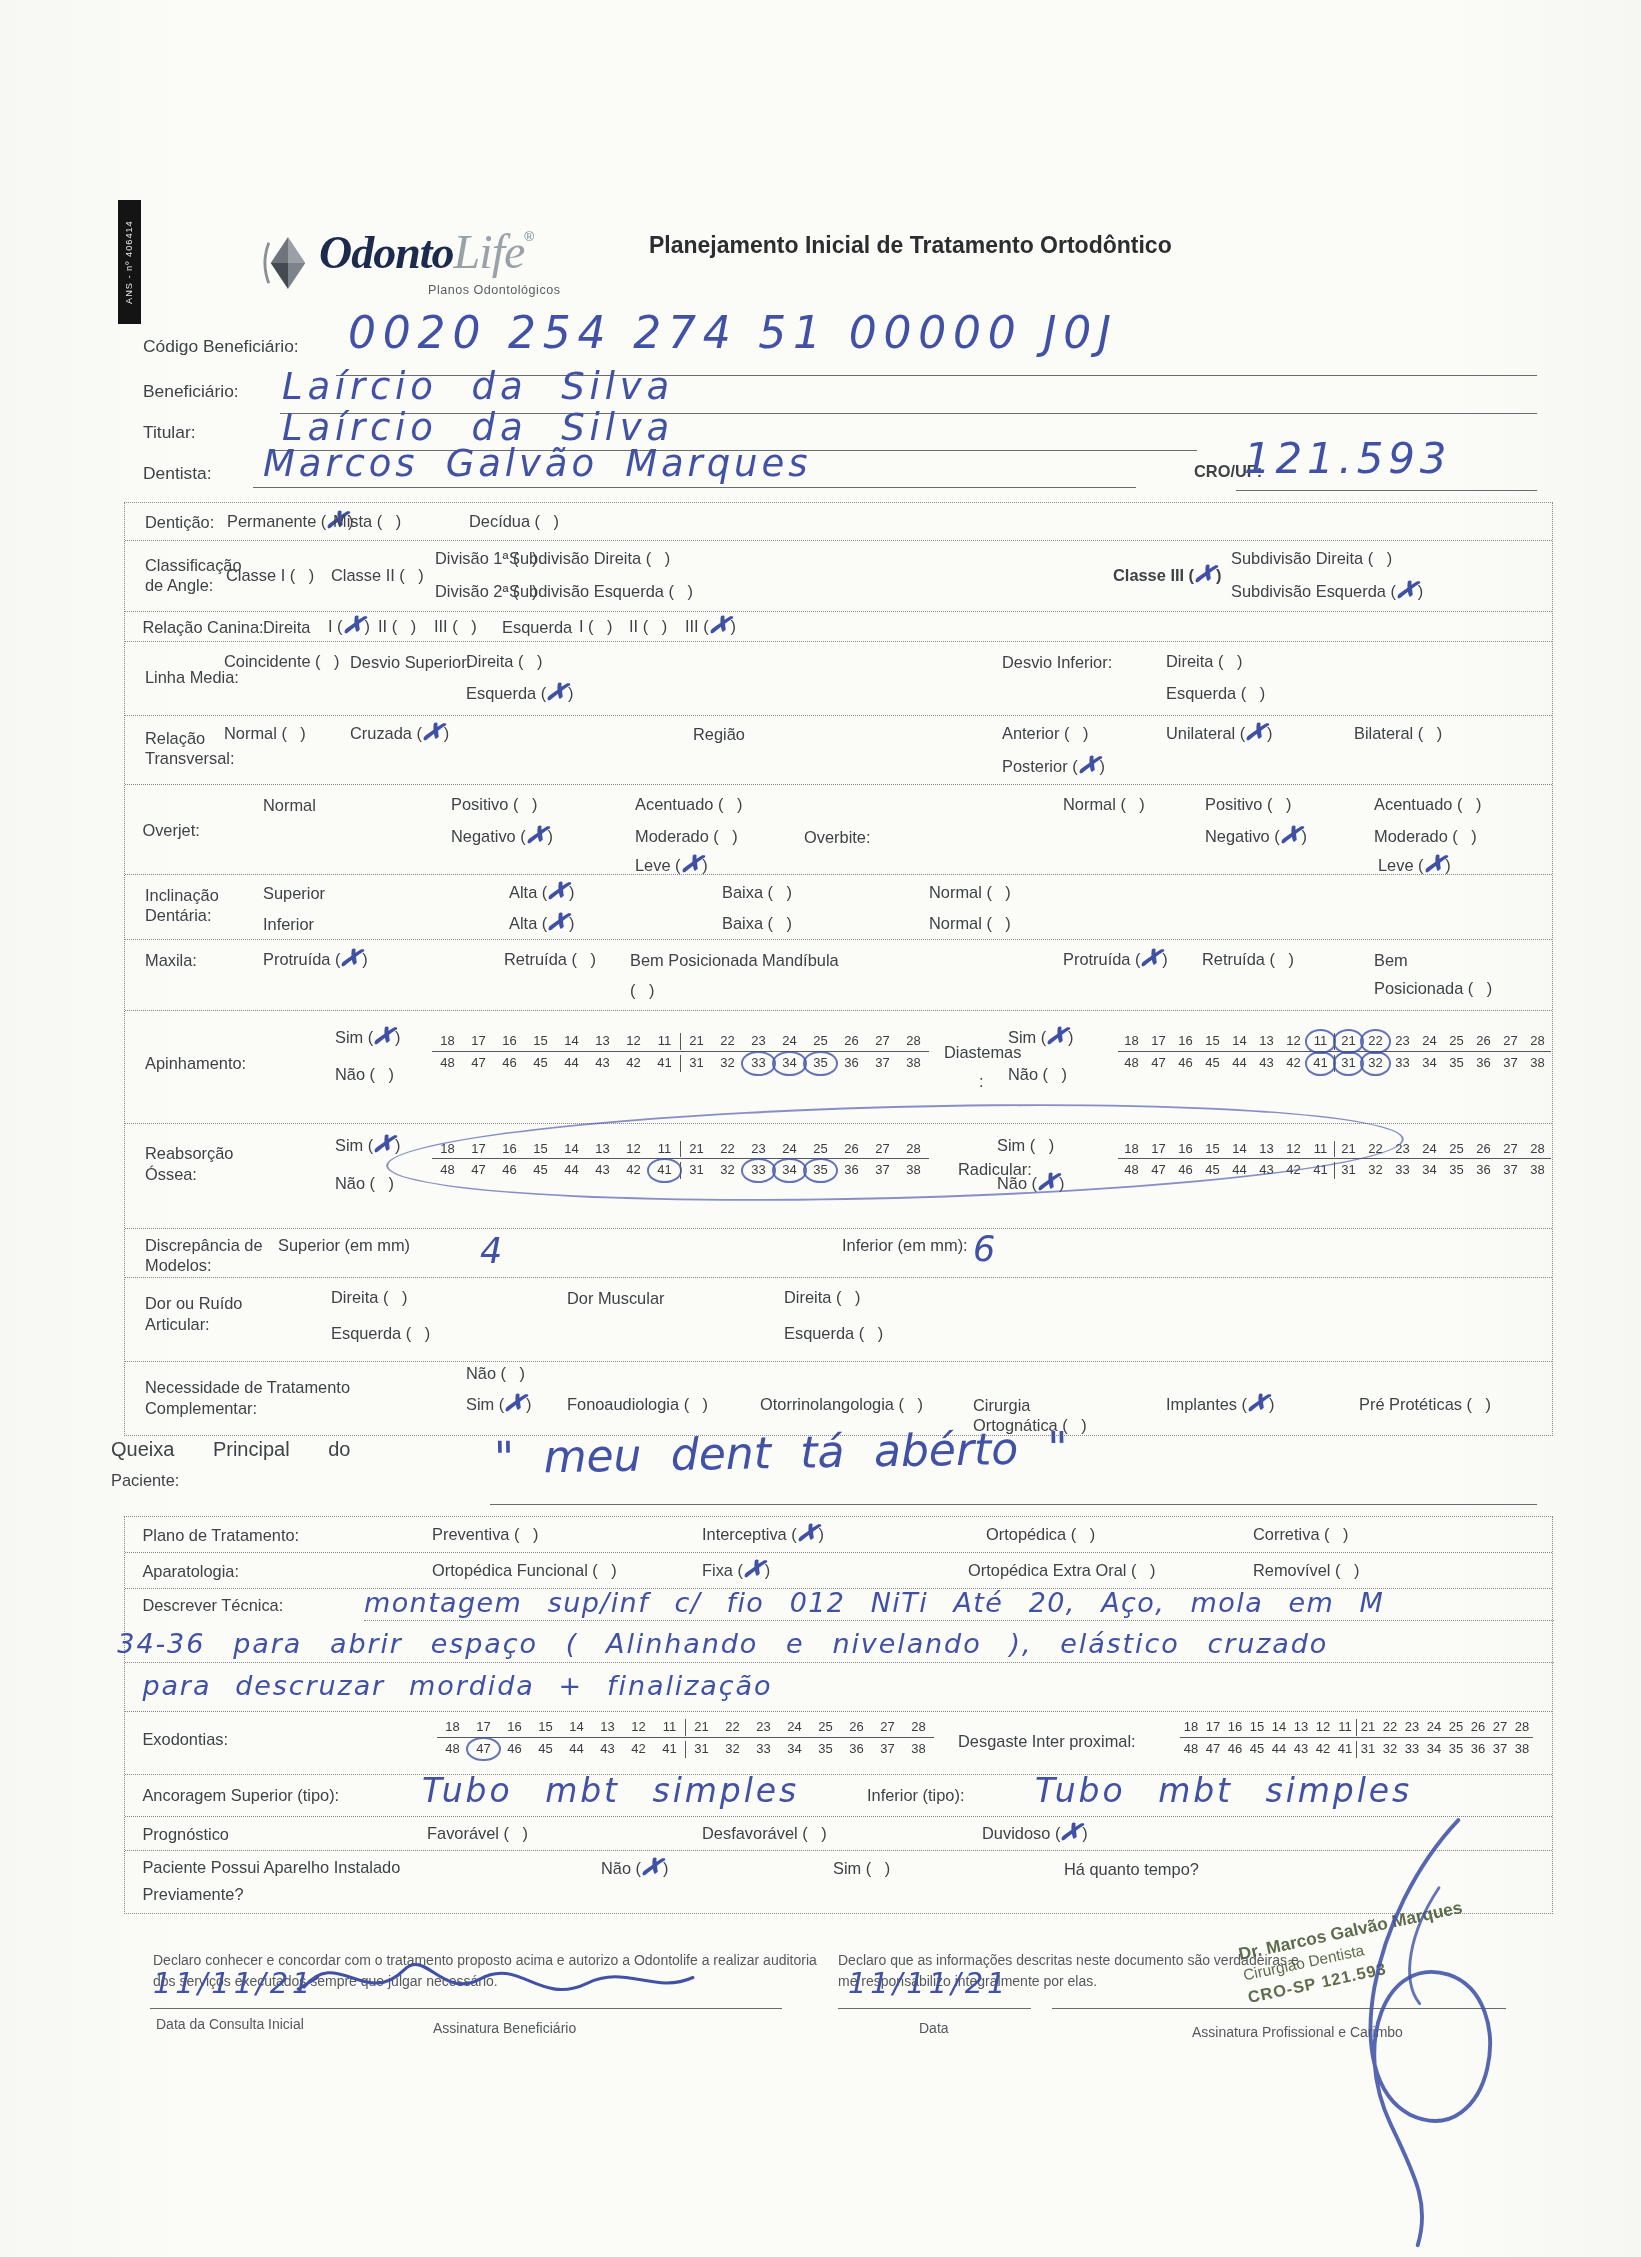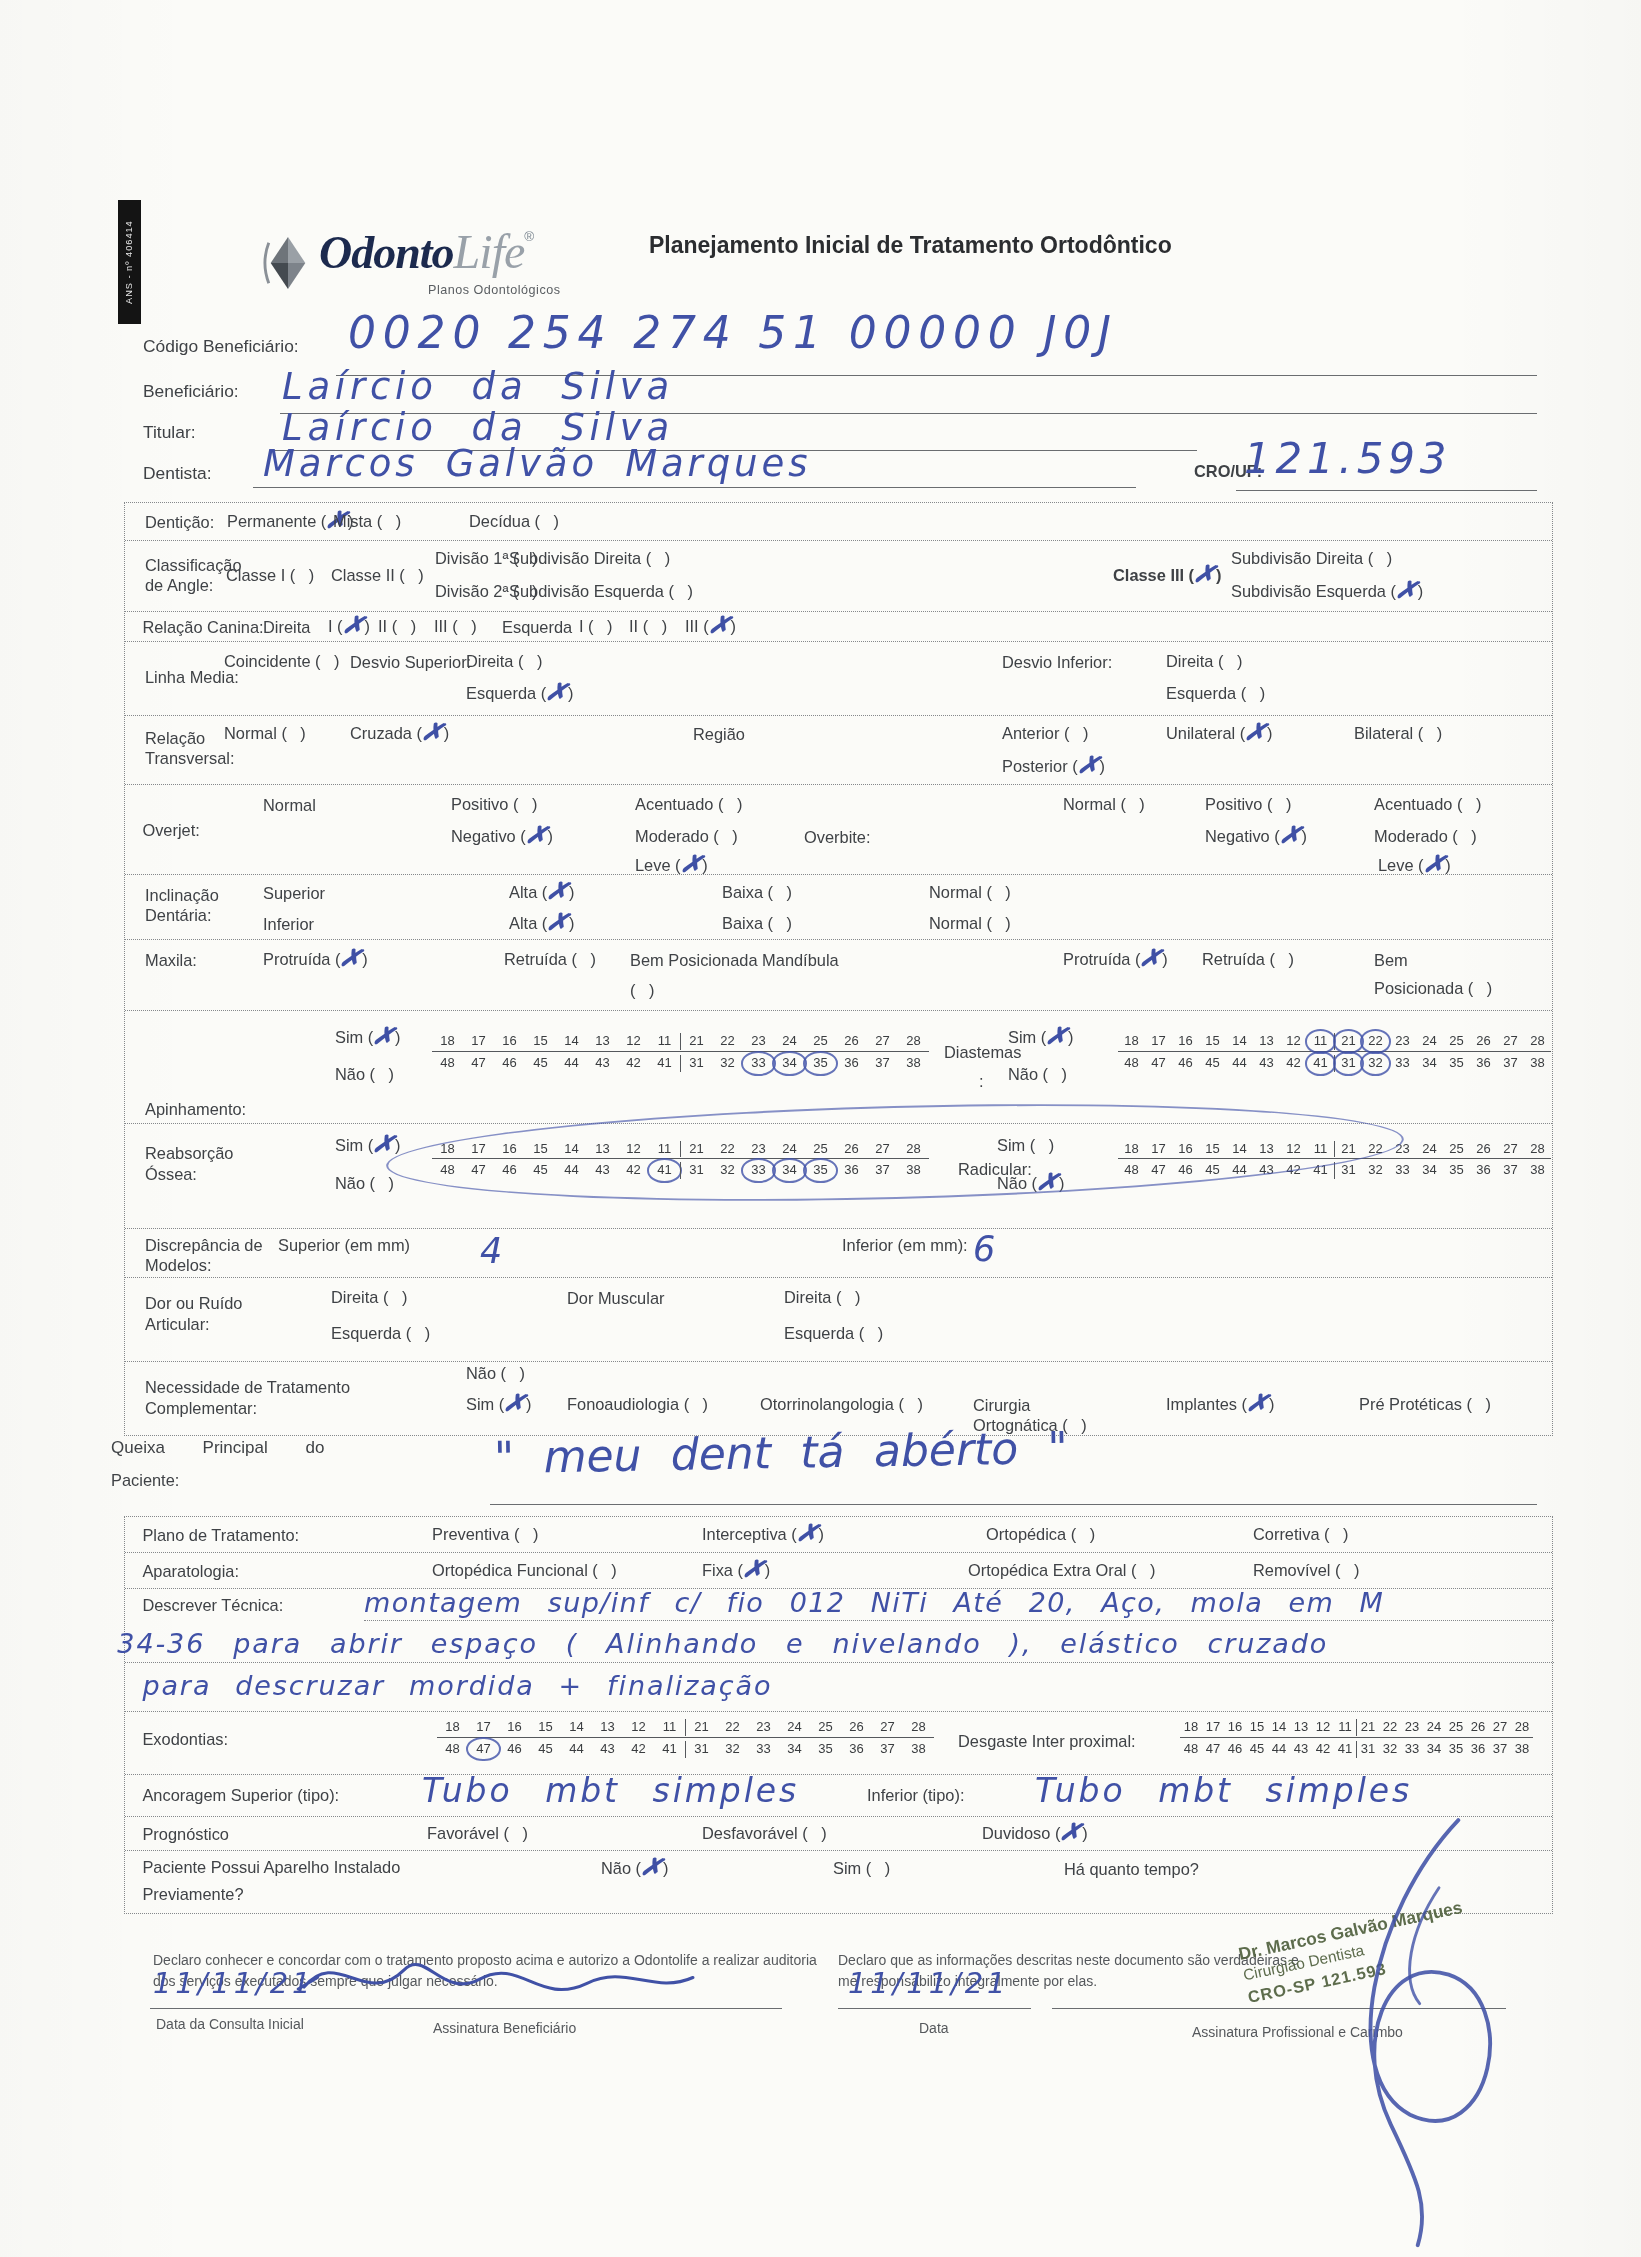--- a/index.html
+++ b/index.html
@@ -177,21 +177,21 @@
       <span class="a opt" style="left:379px;top:9.7px;">Retruída (<span class="xmark">&nbsp;&nbsp;</span>)</span>
       <span class="a lbl" style="left:505px;top:9.7px;">Bem Posicionada Mandíbula</span>
       <span class="a opt" style="left:505px;top:41px;">(<span class="xmark">&nbsp;&nbsp;</span>)</span>
       <span class="a opt" style="left:938px;top:9.7px;">Protruída (<span class="xmark on">✗</span>)</span>
       <span class="a opt" style="left:1077px;top:9.7px;">Retruída (<span class="xmark">&nbsp;&nbsp;</span>)</span>
       <span class="a lbl" style="left:1249px;top:9.7px;">Bem</span>
       <span class="a opt" style="left:1249px;top:39px;">Posicionada (<span class="xmark">&nbsp;&nbsp;</span>)</span>
     </div>
 
     <div class="r" style="height:112px;">
-      <span class="a lbl" style="left:20px;top:42px;margin-top:46px;">Apinhamento:</span>
+      <span class="a lbl" style="left:20px;top:42px;">Apinhamento:</span>
       <span class="a opt" style="left:210px;top:17.4px;">Sim (<span class="xmark on">✗</span>)</span>
       <span class="a opt" style="left:210px;top:54px;">Não (<span class="xmark">&nbsp;&nbsp;</span>)</span>
       <span class="a teeth t32" style="left:307px;top:19.3px;">
           <div class="teeth-row teeth-top"><span class="tooth">18</span><span class="tooth">17</span><span class="tooth">16</span><span class="tooth">15</span><span class="tooth">14</span><span class="tooth">13</span><span class="tooth">12</span><span class="tooth">11</span><span class="tooth mid">21</span><span class="tooth">22</span><span class="tooth">23</span><span class="tooth">24</span><span class="tooth">25</span><span class="tooth">26</span><span class="tooth">27</span><span class="tooth">28</span></div>
           <div class="teeth-row"><span class="tooth">48</span><span class="tooth">47</span><span class="tooth">46</span><span class="tooth">45</span><span class="tooth">44</span><span class="tooth">43</span><span class="tooth">42</span><span class="tooth">41</span><span class="tooth mid">31</span><span class="tooth">32</span><span class="tooth circ">33</span><span class="tooth circ">34</span><span class="tooth circ">35</span><span class="tooth">36</span><span class="tooth">37</span><span class="tooth">38</span></div>
         </span>
       <span class="a lbl" style="left:819px;top:31px;">Diastemas</span>
       <span class="a lbl" style="left:854px;top:60px;">:</span>
       <span class="a opt" style="left:883px;top:17.4px;">Sim (<span class="xmark on">✗</span>)</span>
       <span class="a opt" style="left:883px;top:54px;">Não (<span class="xmark">&nbsp;&nbsp;</span>)</span>
@@ -243,21 +243,21 @@
       <span class="a opt" style="left:635px;top:33px;">Otorrinolangologia (<span class="xmark">&nbsp;&nbsp;</span>)</span>
       <span class="a lbl" style="left:848px;top:33px;">Cirurgia</span>
       <span class="a opt" style="left:848px;top:54px;">Ortognática (<span class="xmark">&nbsp;&nbsp;</span>)</span>
       <span class="a opt" style="left:1041px;top:33px;">Implantes (<span class="xmark on">✗</span>)</span>
       <span class="a opt" style="left:1234px;top:33px;">Pré Protéticas (<span class="xmark">&nbsp;&nbsp;</span>)</span>
     </div>
   </div>
 
   <div class="a ell" style="left:386px;top:1106px;width:1014px;height:89px;transform:rotate(-1.5deg);"></div>
 
-  <div class="a lbl" style="left:111px;top:1437px;word-spacing:33px;font-size:17px;">Queixa  Principal  do</div>
+  <div class="a lbl" style="left:111px;top:1437px;word-spacing:33px;font-size:20px;">Queixa  Principal  do</div>
   <div class="a lbl" style="left:111px;top:1470px;">Paciente:</div>
   <div class="a hw" style="left:494px;top:1427px;font-size:44px;word-spacing:15.4px;transform:rotate(-1deg);">" meu dent tá abérto "</div>
   <div class="a uline" style="left:490px;top:1504px;width:1047px;"></div>
 
   <div class="box" style="top:1516px;">
 
     <div class="r" style="height:35px;">
       <span class="a lbl" style="left:17.4px;top:7.7px;">Plano de Tratamento:</span>
       <span class="a opt" style="left:307px;top:7.7px;">Preventiva (<span class="xmark">&nbsp;&nbsp;</span>)</span>
       <span class="a opt" style="left:577px;top:7.7px;">Interceptiva (<span class="xmark on">✗</span>)</span>

